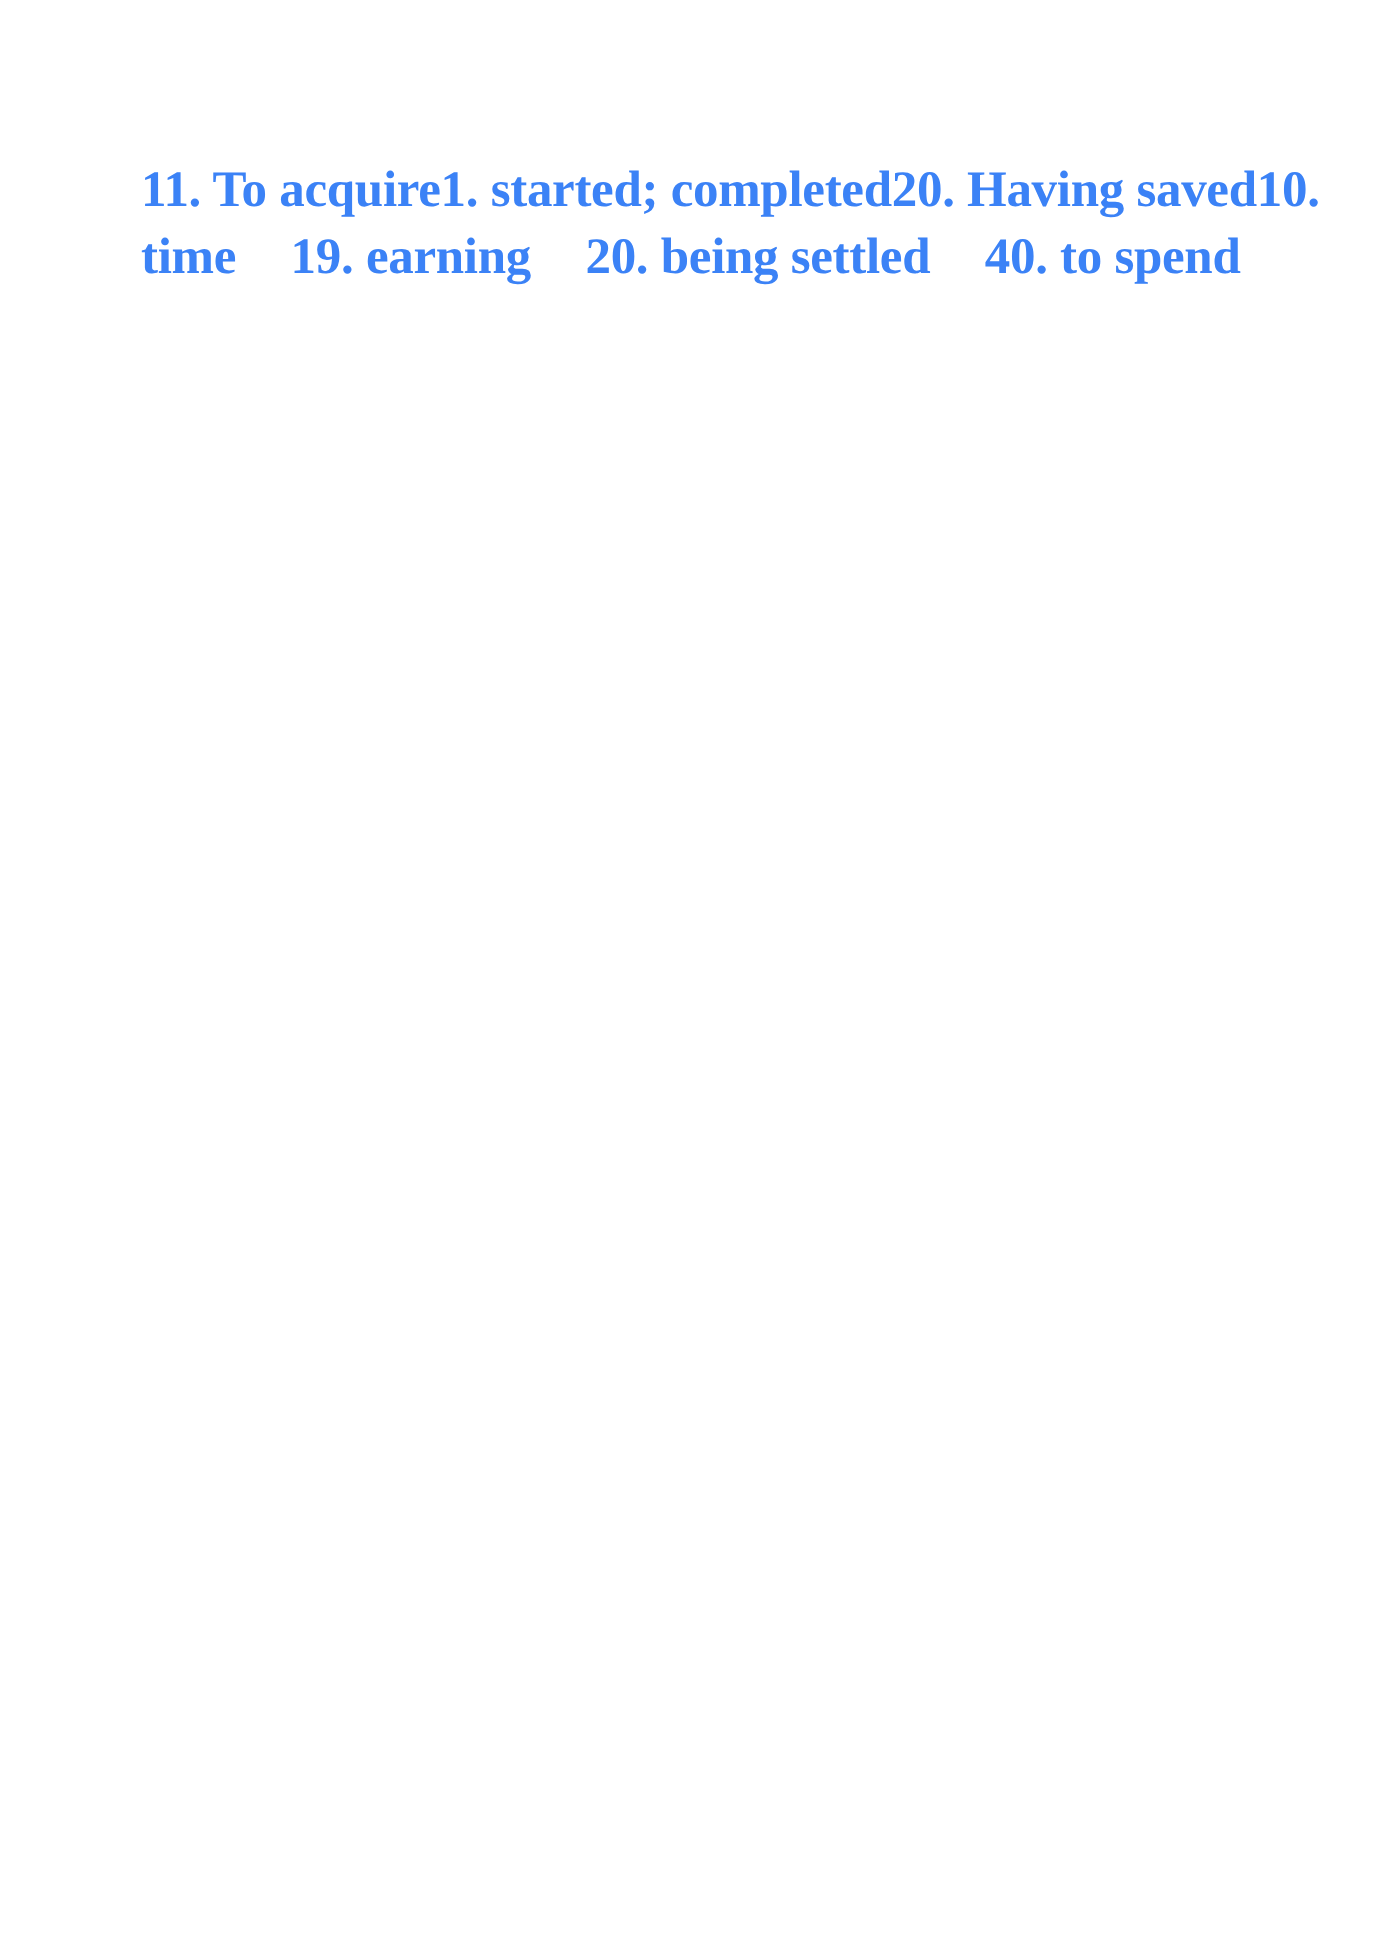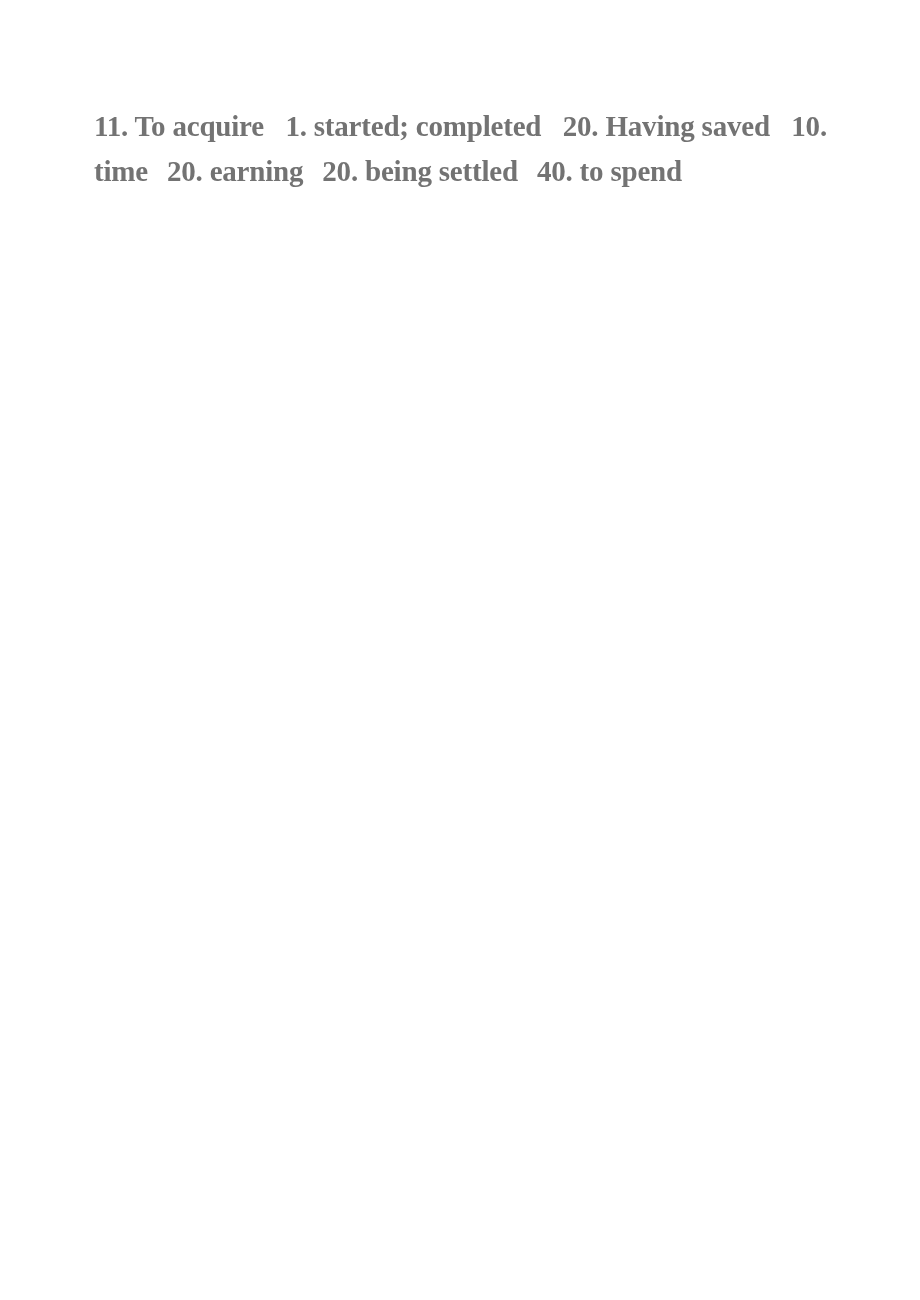--- a/index.html
+++ b/index.html
@@ -29,38 +29,38 @@
 
   
   .answer-block {
     position: absolute;
     left: 94px;
     top: 104px;
     width: 733px;
   }
 
   .answer-line {
-    font-size: 29px;
+    font-size: 34px;
     font-weight: bold;
     line-height: 45px;
     letter-spacing: -0.2px;
-    color: #737373;
+    color: #3b82f6;
     white-space: nowrap;
     display: flex;
     flex-direction: row;
     align-items: baseline;
   }
 
   
   .answer-line.justified {
     justify-content: space-between;
     width: 733px;
   }
   .answer-line.last {
-    justify-content: flex-start;
+    justify-content: space-between;
   }
 
   
   .answer-line.last .seg + .seg {
     margin-left: 19px;
   }
 
   .seg {
     display: inline-block;
     white-space: nowrap;
@@ -76,20 +76,20 @@
     <div class="answer-line justified">
       <span class="seg">11. To  acquire</span>
       <span class="seg">1. started;  completed</span>
       <span class="seg">20. Having  saved</span>
       <span class="seg">10.</span>
     </div>
 
 
     <div class="answer-line last">
       <span class="seg">time</span>
-      <span class="seg">20. earning</span>
+      <span class="seg">19. earning</span>
       <span class="seg">20. being settled</span>
       <span class="seg">40. to spend</span>
     </div>
 
   </div>
 
 </div>
 
 </body></html>

